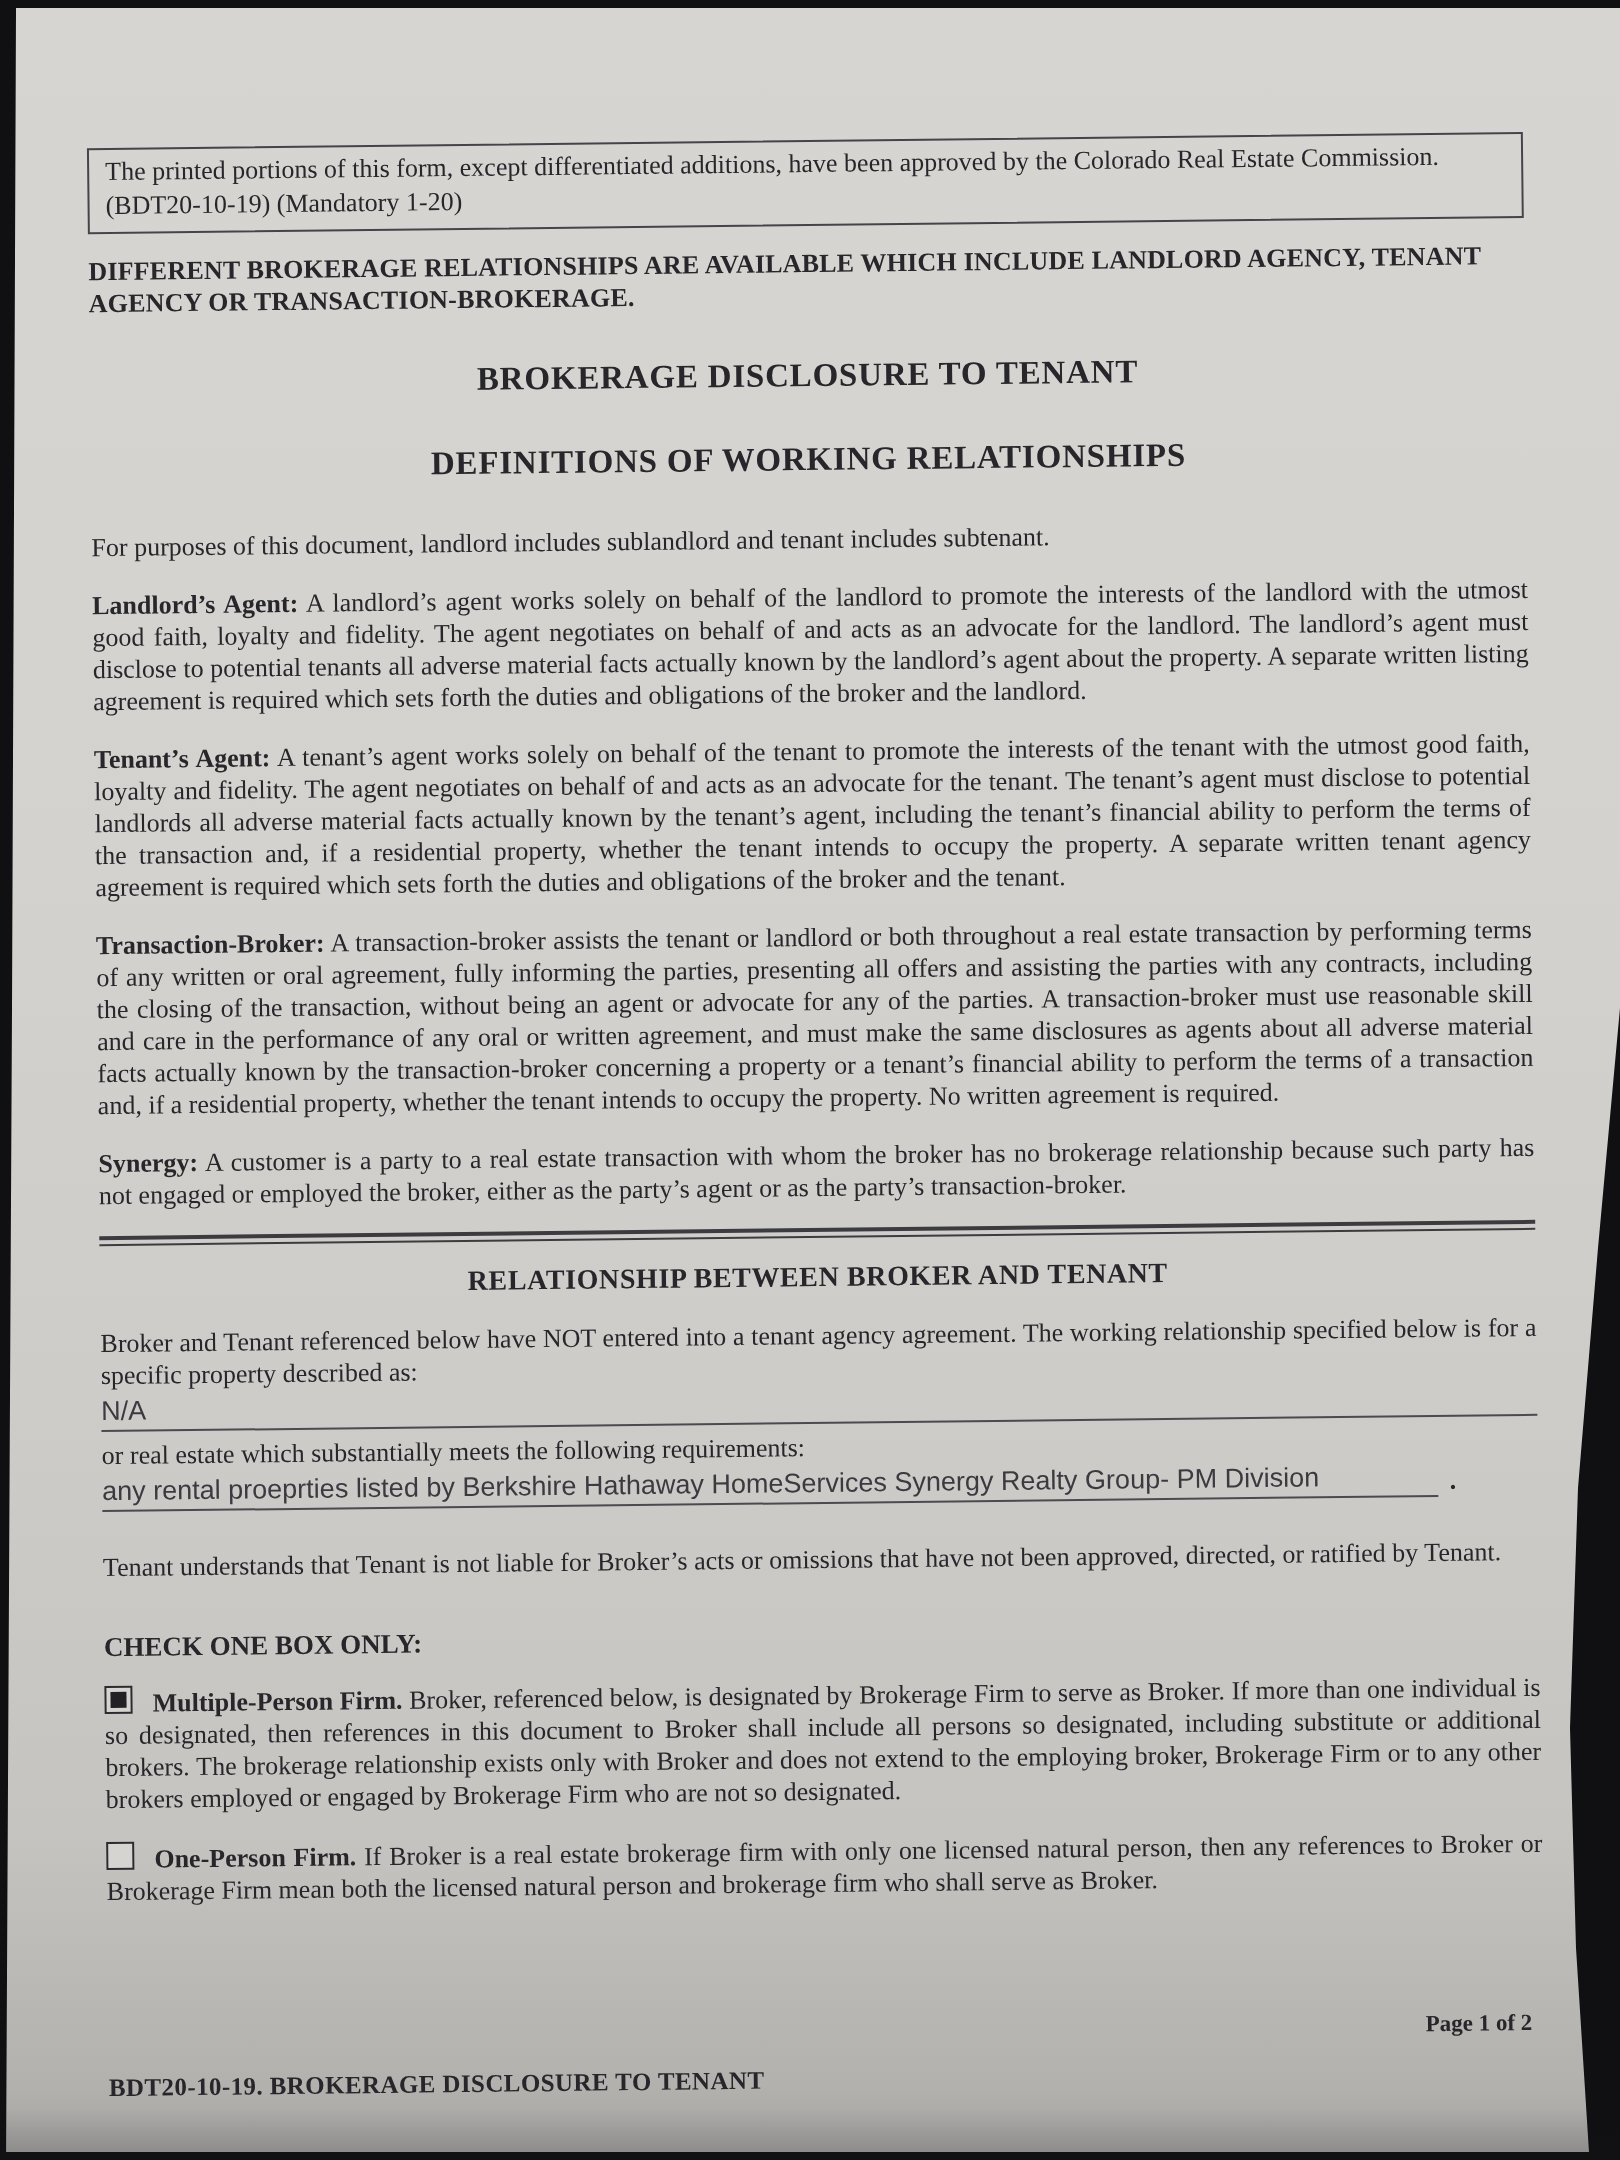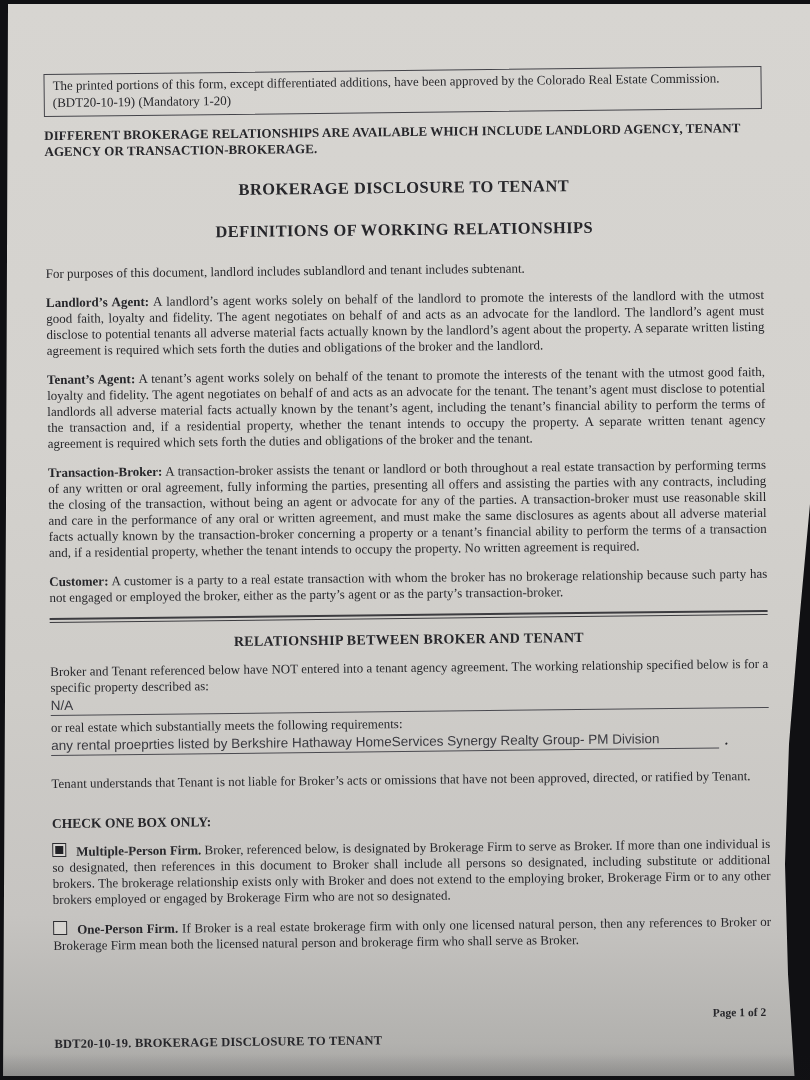--- a/index.html
+++ b/index.html
@@ -170,21 +170,21 @@
       <span class="lbl">Tenant’s Agent:</span>
       <span>A tenant’s agent works solely on behalf of the tenant to promote the interests of the tenant with the utmost good faith, loyalty and fidelity. The agent negotiates on behalf of and acts as an advocate for the tenant. The tenant’s agent must disclose to potential landlords all adverse material facts actually known by the tenant’s agent, including the tenant’s financial ability to perform the terms of the transaction and, if a residential property, whether the tenant intends to occupy the property. A separate written tenant agency agreement is required which sets forth the duties and obligations of the broker and the tenant.</span>
     </div>
 
     <div class="def">
       <span class="lbl">Transaction-Broker:</span>
       <span>A transaction-broker assists the tenant or landlord or both throughout a real estate transaction by performing terms of any written or oral agreement, fully informing the parties, presenting all offers and assisting the parties with any contracts, including the closing of the transaction, without being an agent or advocate for any of the parties. A transaction-broker must use reasonable skill and care in the performance of any oral or written agreement, and must make the same disclosures as agents about all adverse material facts actually known by the transaction-broker concerning a property or a tenant’s financial ability to perform the terms of a transaction and, if a residential property, whether the tenant intends to occupy the property. No written agreement is required.</span>
     </div>
 
     <div class="def">
-      <span class="lbl">Customer:</span>
+      <span class="lbl">Synergy:</span>
       <span>A customer is a party to a real estate transaction with whom the broker has no brokerage relationship because such party has not engaged or employed the broker, either as the party’s agent or as the party’s transaction-broker.</span>
     </div>
 
     <div class="double-rule"></div>
 
     <div class="section-heading">RELATIONSHIP BETWEEN BROKER AND TENANT</div>
 
     <div class="rel-intro">Broker and Tenant referenced below have NOT entered into a tenant agency agreement. The working relationship specified below is for a specific property described as:</div>
 
     <div class="fill-line">N/A</div>

